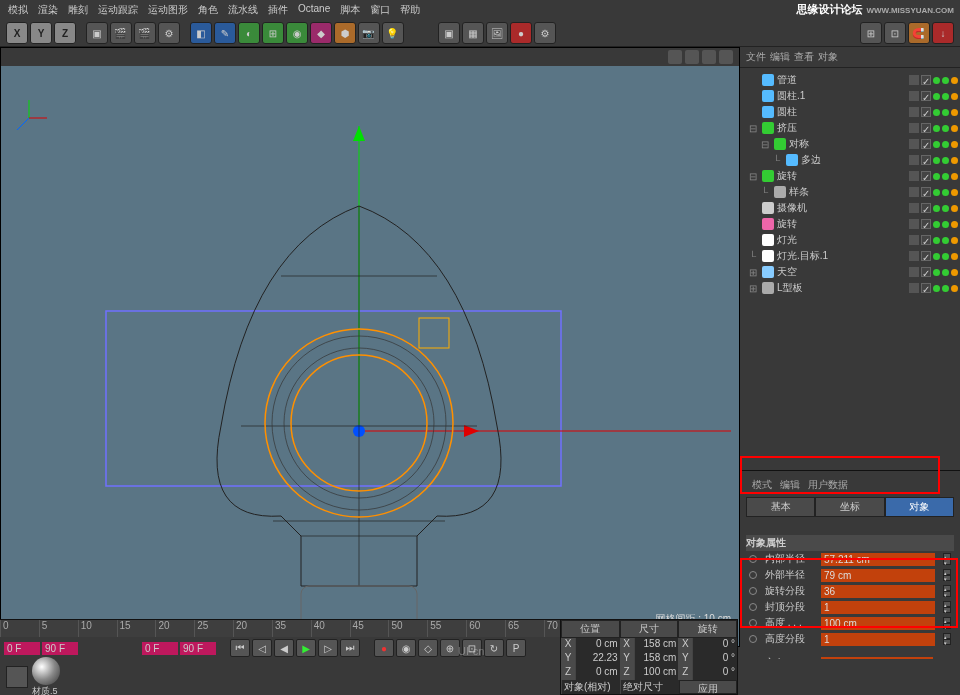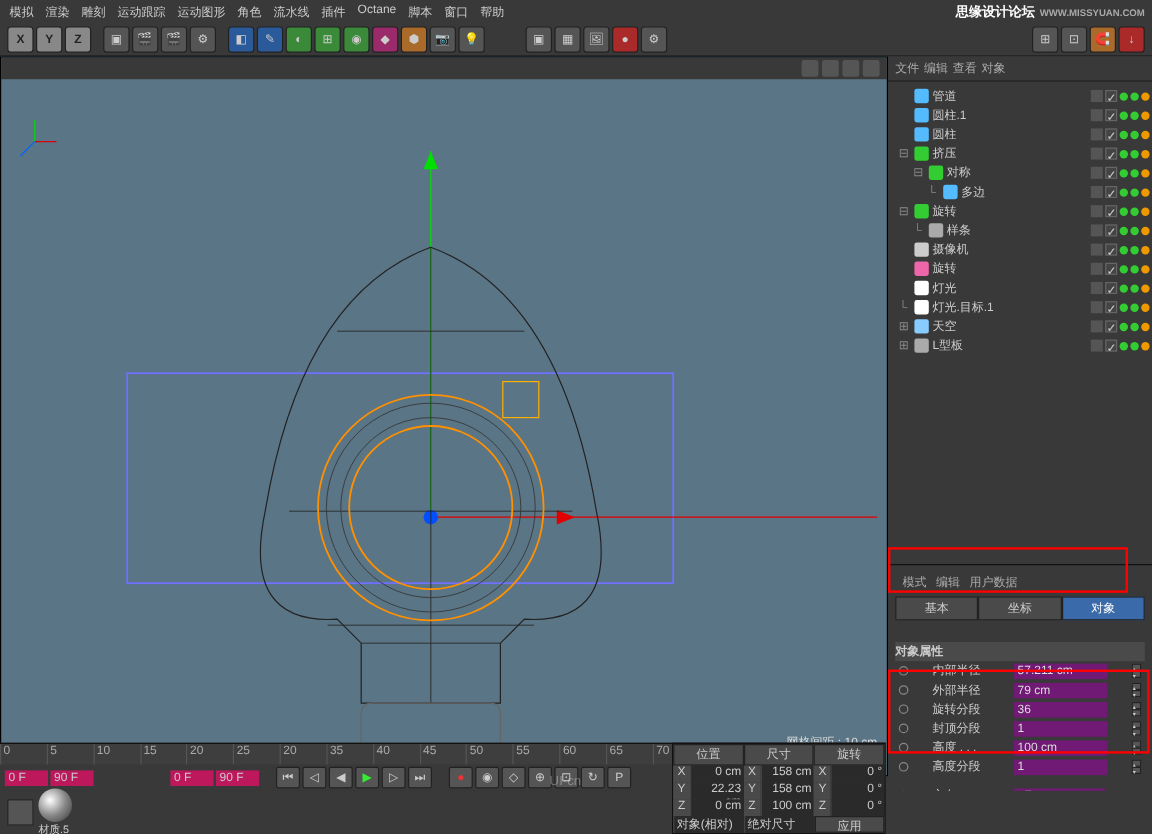--- a/index.html
+++ b/index.html
@@ -39,24 +39,24 @@
 .checkbox { width: 10px; height: 10px; border: 1px solid #666; background: #444; }
 .lkicon { width: 10px; height: 10px; background: #555; }
 .attr-panel { border-top: 1px solid #111; padding: 4px 6px; margin-top: 170px; }
 .attr-tabs { display: flex; gap: 8px; padding: 3px 6px; }
 .attr-tabs span { color: #aaa; }
 .attr-title { background: #5a5a5a; padding: 2px 4px; margin: 2px 0; position: relative; }
 .prop-tabs { display: flex; margin-top: 2px; }
 .prop-tab { flex: 1; text-align: center; padding: 2px; background: #4a4a4a; border: 1px solid #222; }
 .prop-tab.active { background: #3a6aaa; color: #fff; }
 .attr-section { background: #4a4a4a; padding: 1px 0; margin-top: 18px; font-weight: bold; }
-.attr-row { display: flex; align-items: center; height: 16px; gap: 20px; padding: 0 3px; }
+.attr-row { display: flex; align-items: center; height: 16px; gap: 8px; padding: 0 3px; }
 .attr-row .bullet { width: 8px; height: 8px; border: 1px solid #888; border-radius: 50%; }
 .attr-row .label { width: 48px; color: #ccc; }
-.attr-row .value { flex: 1; background: #701a75; padding: 1px 3px; color: #ddd; position: relative; }
+.attr-row .value { flex: 1; background: #c2410c; padding: 1px 3px; color: #ddd; position: relative; }
 .attr-row .spin { width: 8px; display: flex; flex-direction: column; }
 .attr-row .spin div { width: 8px; height: 6px; background: #555; border: 1px solid #222; font-size: 5px; }
 .redbox1 { position: absolute; border: 2px solid #ff0000; z-index: 50; left: 740px; top: 456px; width: 200px; height: 38px; pointer-events: none; }
 .redbox2 { position: absolute; border: 2px solid #ff0000; z-index: 50; left: 740px; top: 558px; width: 218px; height: 70px; pointer-events: none; }
 .timeline { position: absolute; bottom: 36px; left: 0; width: 738px; background: #393939; }
 .ruler { display: flex; height: 18px; border-top: 1px solid #111; position: relative; background: #3e3e3e; }
 .ruler .tick { flex: 1; border-left: 1px solid #555; padding-left: 2px; color: #aaa; }
 .ruler .frame { position: absolute; right: 4px; top: 2px; background: #2a2a2a; padding: 1px 4px; color: #5af; }
 .playback { display: flex; gap: 2px; padding: 2px 4px; align-items: center; }
 .playback .fld { background: #be185d; padding: 1px 3px; width: 36px; }

